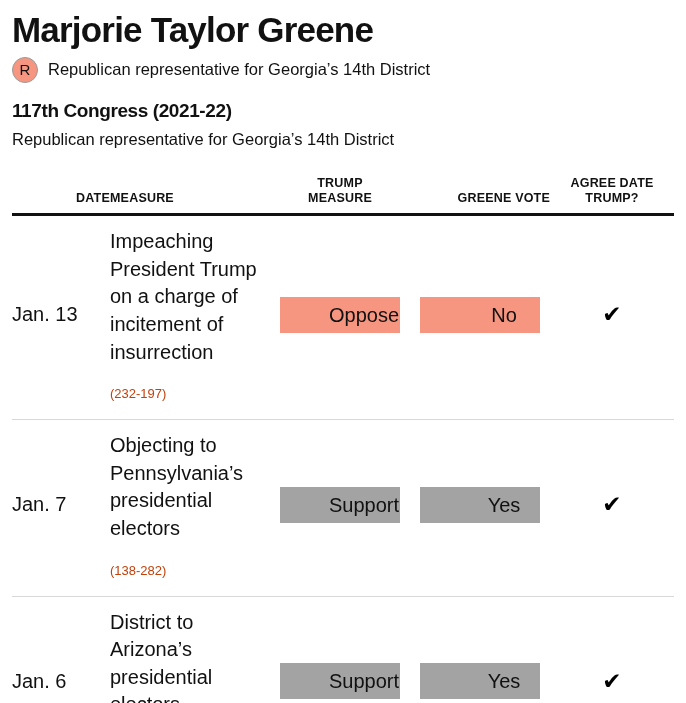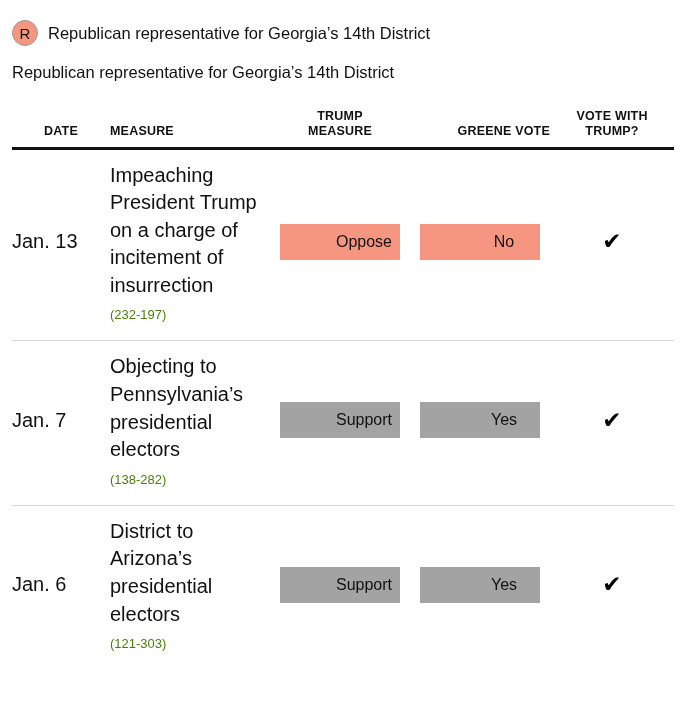--- a/index.html
+++ b/index.html
@@ -93,21 +93,21 @@
     font-size: 12.5px;
     font-weight: 700;
     letter-spacing: 0.2px;
     color: #111111;
     vertical-align: bottom;
     padding: 0 0 7px 0;
     line-height: 1.22;
   }
   .vote-table thead tr { border-bottom: 3px solid #111111; }
 
-  .col-date    { width: 98px;  text-align: center; }
+  .col-date    { width: 98px;  text-align: right; }
   .col-measure { width: 160px; text-align: left; }
   .col-trump   { width: 140px; }
   .col-greene  { width: 140px; text-align: right; }
   .col-agree   { width: 124px; text-align: center; }
 
   .vote-table tbody tr { border-bottom: 1px solid #d8d8d8; }
   .vote-table tbody tr:last-child { border-bottom: none; }
 
   .vote-table tbody td {
     padding: 12px 0 18px 0;
@@ -123,33 +123,33 @@
   td.cell-measure { vertical-align: top; padding-right: 18px; }
 
   .measure-text {
     font-size: 20px;
     line-height: 1.38;
     color: #111111;
   }
 
   .measure-tally {
     font-size: 13px;
-    color: #4d7c0f;
-    margin-top: 8px;
+    color: #c2410c;
+    margin-top: 20px;
   }
 
   td.cell-swatch { vertical-align: top; text-align: center; }
 
   .swatch {
     display: inline-block;
     width: 120px;
     height: 36px;
     line-height: 36px;
     text-align: center;
-    font-size: 16px;
+    font-size: 20px;
     color: #111111;
     padding-left: 48px;
   }
   .swatch.oppose,
   .swatch.no   { background: #F79680; }
   .swatch.support,
   .swatch.yes  { background: #a3a3a3; }
 
   td.cell-agree { text-align: center; vertical-align: middle; }
 
@@ -159,43 +159,45 @@
     line-height: 1;
     color: #000000;
   }
 </style>
 </head>
 <body>
 
 <div class="page">
 
   <div class="masthead">
+    <h1 class="person-name">Marjorie Taylor Greene</h1>
 
     <div class="party-line">
       <span class="party-badge">R</span>
       <span class="party-desc">Republican representative for Georgia’s 14th District</span>
     </div>
   </div>
 
   <div class="congress-block">
+    <h2 class="congress-title">117th Congress (2021-22)</h2>
     <div class="congress-sub">Republican representative for Georgia’s 14th District</div>
   </div>
 
   <table class="vote-table">
     <thead>
       <tr>
         <th class="col-date">DATE</th>
         <th class="col-measure">MEASURE</th>
         <th class="col-trump">
           <span>TRUMP</span><br>
           <span>MEASURE</span>
         </th>
         <th class="col-greene">GREENE VOTE</th>
         <th class="col-agree">
-          <span>VOTE WITH</span><br>
+          <span>AGREE DATE</span><br>
           <span>TRUMP?</span>
         </th>
       </tr>
     </thead>
     <tbody>
 
       <tr>
         <td class="cell-date">Jan. 13</td>
         <td class="cell-measure">
           <div class="measure-text">Impeaching President Trump on a charge of incitement of insurrection</div>

